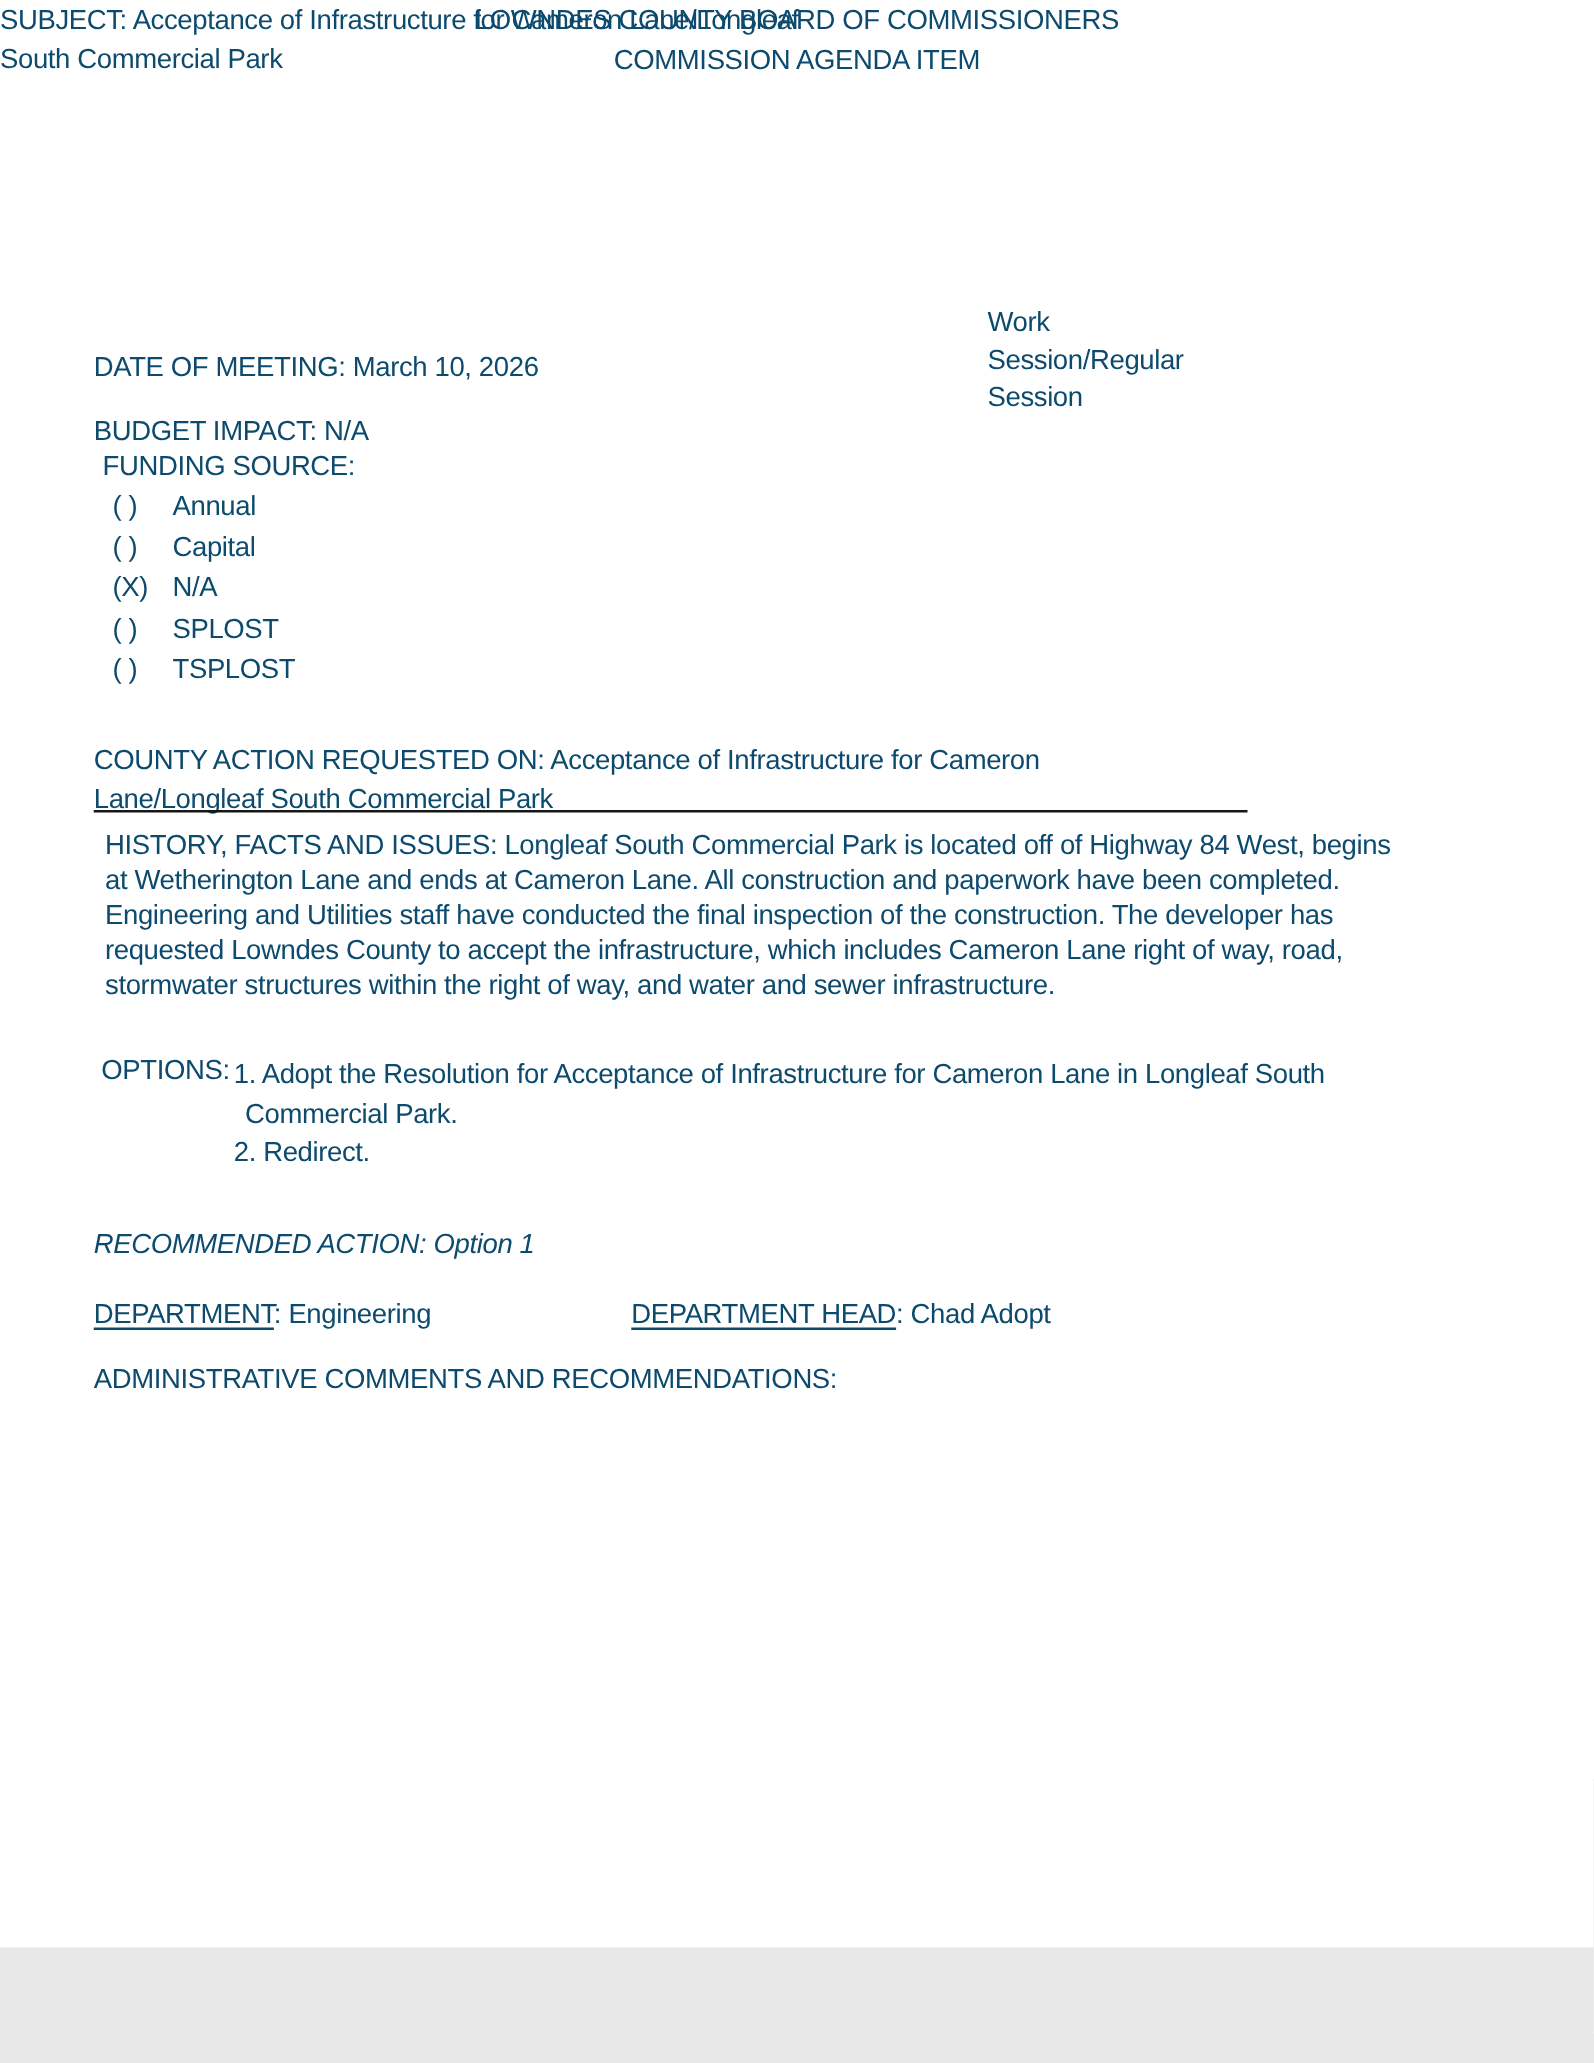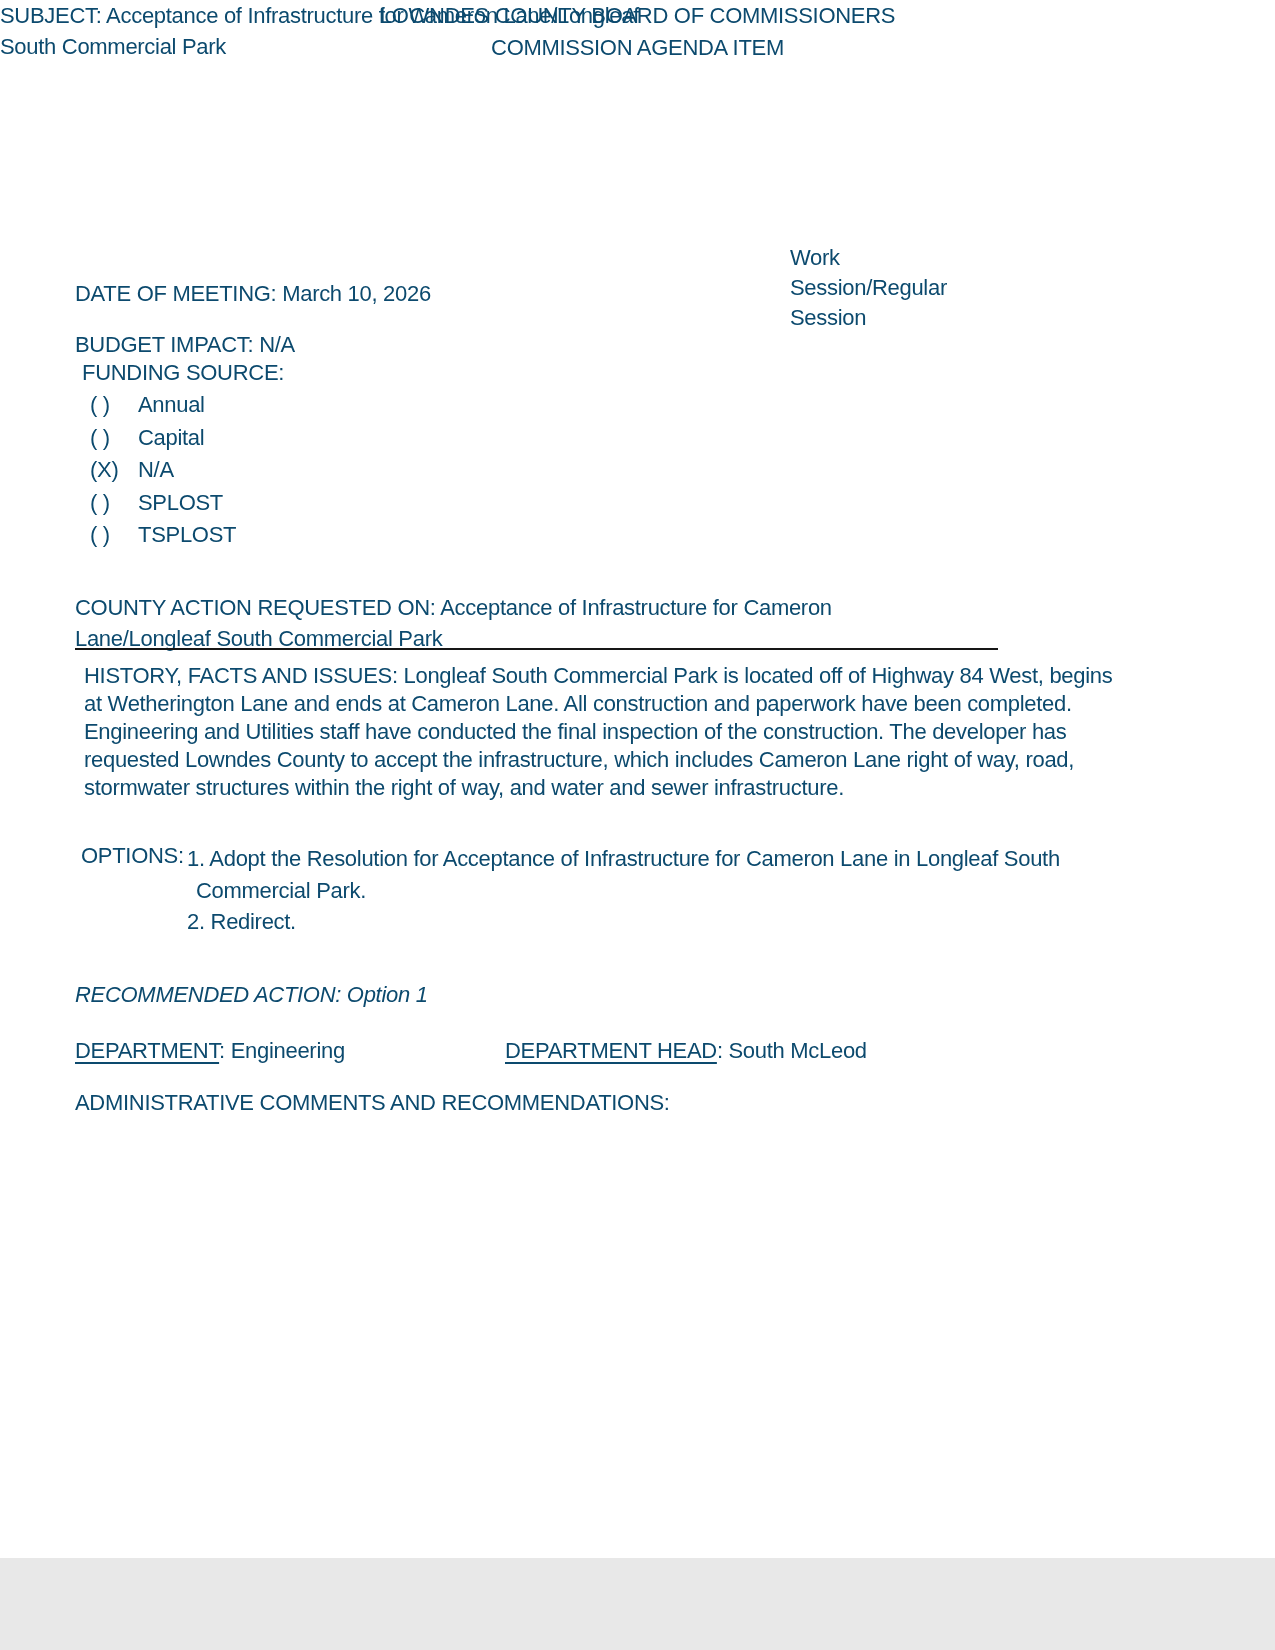--- a/index.html
+++ b/index.html
@@ -112,18 +112,18 @@
     <div class="opt-item">2. Redirect.</div>
   </div>
 
   <div class="abs recommended">RECOMMENDED ACTION: Option 1</div>
 
   <div class="abs dept-block">
     <span class="uline">DEPARTMENT</span><span>: Engineering</span>
   </div>
 
   <div class="abs dept-head-block">
-    <span class="uline">DEPARTMENT HEAD</span><span>: South McLeod</span>
+    <span class="uline">DEPARTMENT HEAD</span><span>: Chad Adopt</span>
   </div>
 
   <div class="abs admin-line">ADMINISTRATIVE COMMENTS AND RECOMMENDATIONS:</div>
 
 </div>
 
 </body></html>

